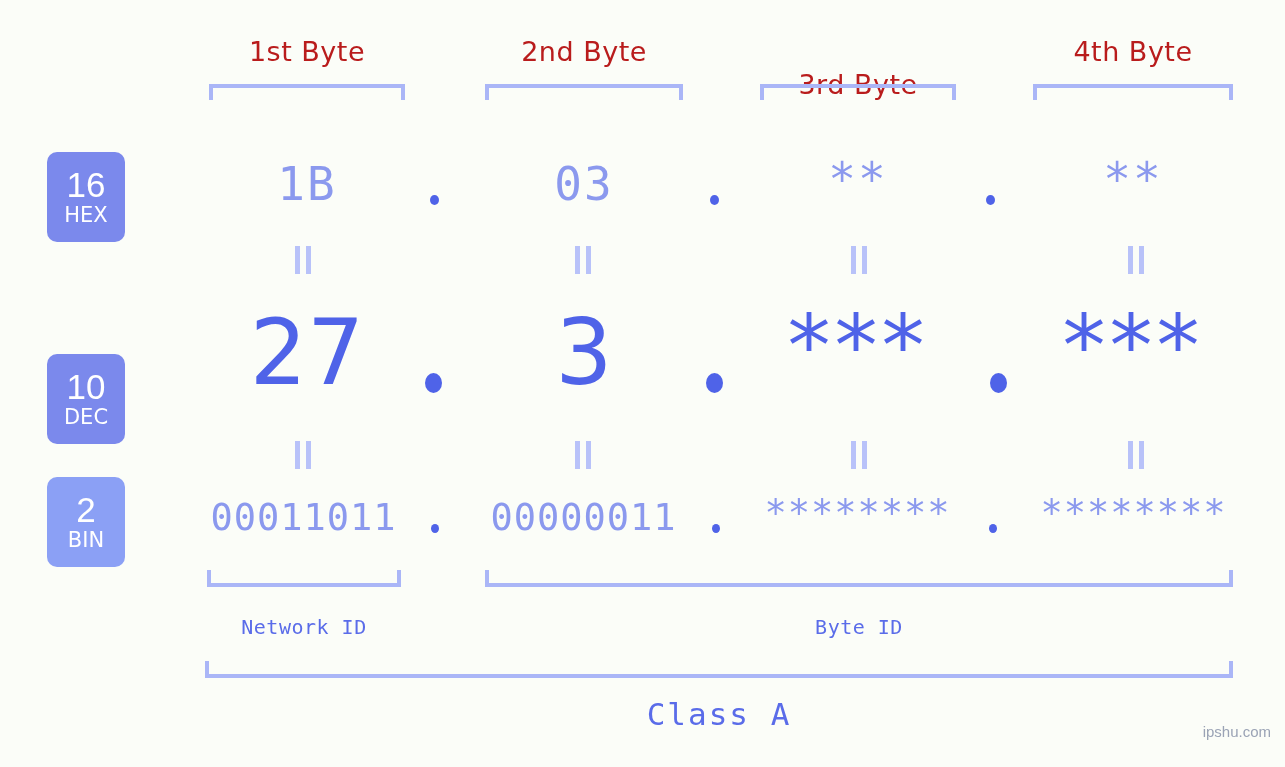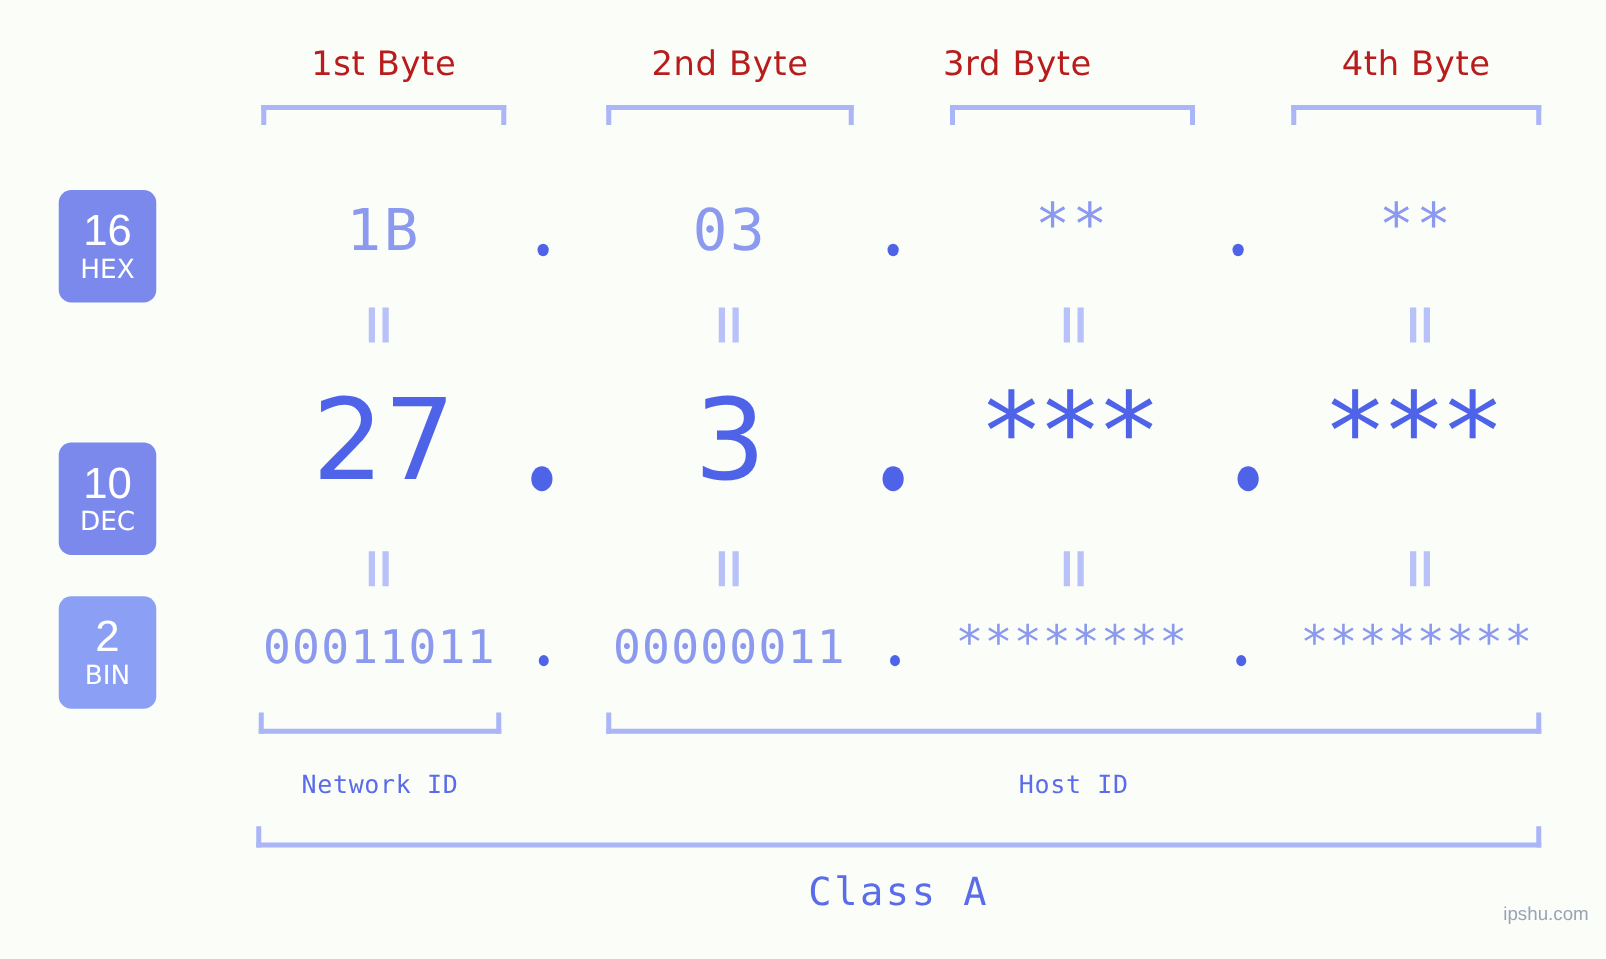--- a/index.html
+++ b/index.html
@@ -185,21 +185,21 @@
     white-space: nowrap;
   }
 </style>
 </head>
 <body>
 
 <div id="stage">
 
   <div class="byte-title" style="left:209px; width:196px;">1st Byte</div>
   <div class="byte-title" style="left:485px; width:198px;">2nd Byte</div>
-  <div class="byte-title" style="left:716px; width:196px;">3rd Byte</div>
+  <div class="byte-title" style="left:760px; width:196px;margin-top:33px;">3rd Byte</div>
   <div class="byte-title" style="left:1033px; width:200px;">4th Byte</div>
 
   <div class="bracket-top" style="left:209px; width:196px;"></div>
   <div class="bracket-top" style="left:485px; width:198px;"></div>
   <div class="bracket-top" style="left:760px; width:196px;"></div>
   <div class="bracket-top" style="left:1033px; width:200px;"></div>
 
   <div class="badge" style="top:152px; background:#7b89ec;">
     <span class="num">16</span>
     <span class="nm">HEX</span>
@@ -285,21 +285,21 @@
     <div class="val-cell" style="left:755px; top:492px; width:205px;">********</div>
     <div class="dot tiny" style="left:989px; top:524px;"></div>
 
     <div class="val-cell" style="left:1030px; top:492px; width:207px;">********</div>
   </div>
 
   <div class="bracket-bottom" style="left:207px; top:570px; width:194px;"></div>
   <div class="bracket-bottom" style="left:485px; top:570px; width:748px;"></div>
 
   <div class="id-label" style="left:207px; width:194px;">Network ID</div>
-  <div class="id-label" style="left:485px; width:748px;">Host ID</div>
+  <div class="id-label" style="left:485px; width:748px;">Byte ID</div>
 
   <div class="bracket-bottom" style="left:205px; top:661px; width:1028px;"></div>
 
   <div class="class-label" style="left:205px; width:1028px;">Class A</div>
 
   <div class="watermark">ipshu.com</div>
 
 </div>
 
 </body></html>

